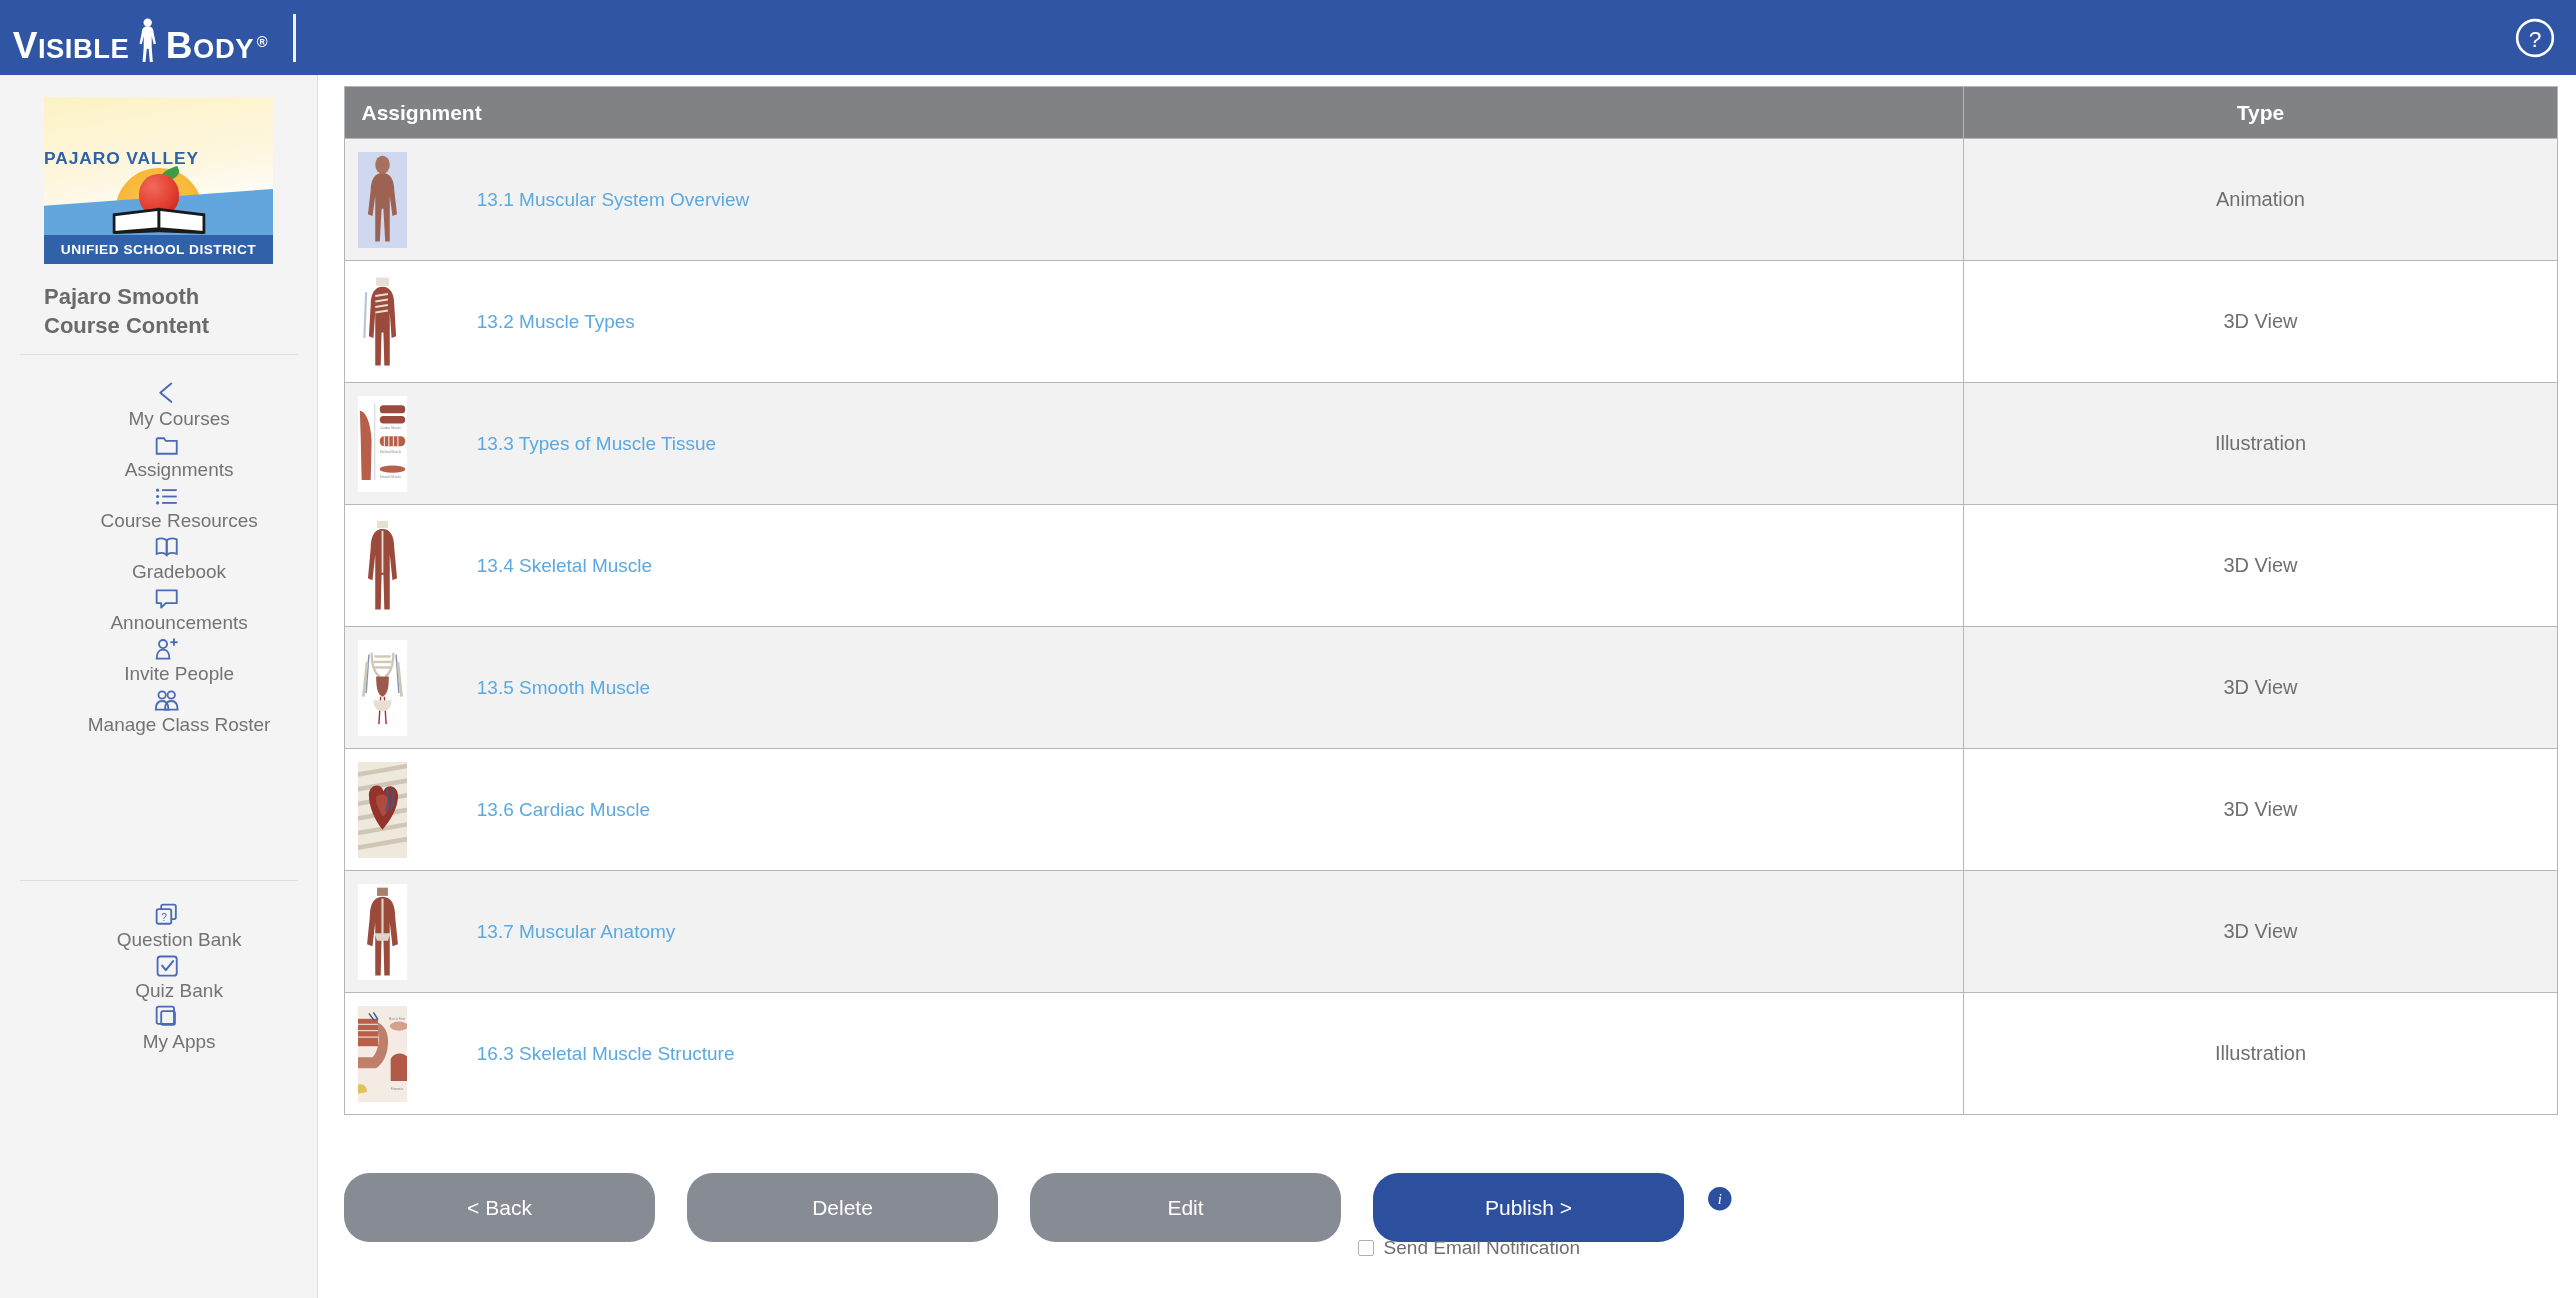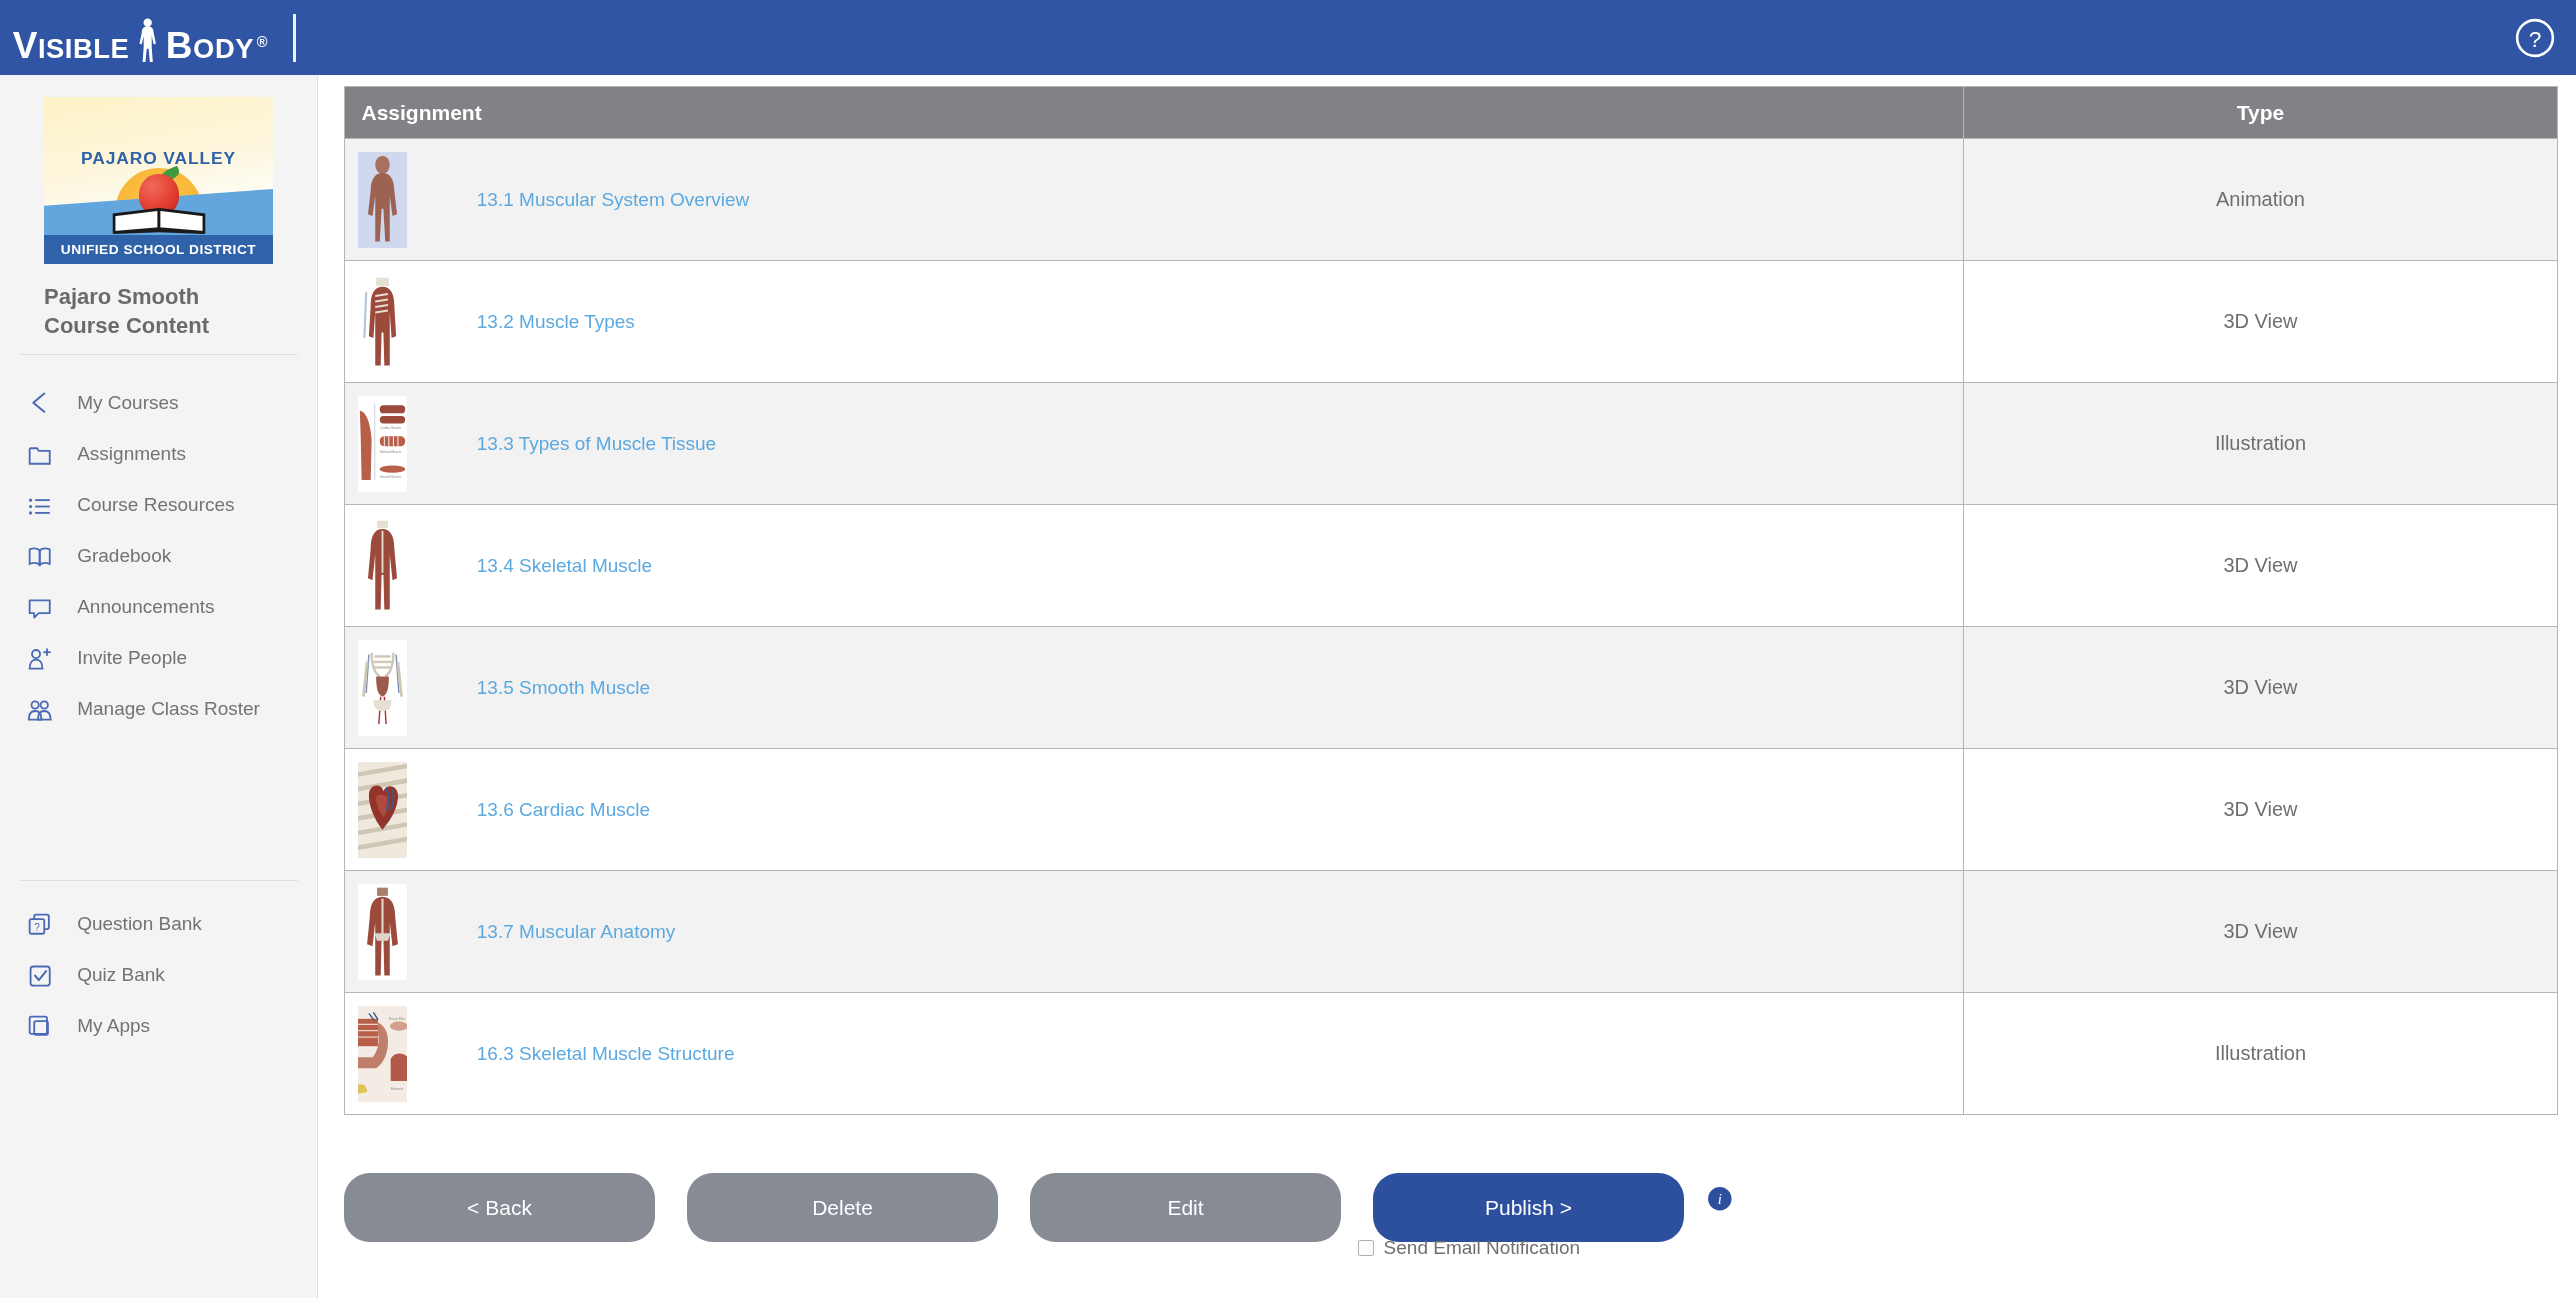--- a/index.html
+++ b/index.html
@@ -65,21 +65,20 @@
     clip-path: polygon(0 42%, 100% 10%, 100% 100%, 0 100%);
   }
   .school-logo .sun {
     position: absolute; left: 50%; top: 71px;
     transform: translateX(-50%);
     width: 88px; height: 88px; border-radius: 50%;
     background: radial-gradient(circle at 50% 45%, #fccb52 0%, #f9b93b 55%, #f5ad2a 100%);
   }
   .school-logo .arcname {
     position: absolute; left: 0; top: 51px; width: 100%;
-    text-align: center;
     font-size: 17.4px; font-weight: 700; color: #2f62a8;
     font-family: "Liberation Sans", sans-serif;
     letter-spacing: 0.9px;
   }
   .school-logo .book {
     position: absolute; left: 50%; bottom: 29px;
     transform: translateX(-50%);
     width: 101px; height: 33px;
   }
   .school-logo .apple {
@@ -108,20 +107,21 @@
   }
   .side-divider {
     position: absolute; left: 20px; width: 278px; height: 0.9px;
     background: #e0e0e0;
   }
   .nav-list { position: absolute; left: 0; width: 318px; }
   .nav-item {
     display: flex; align-items: center;
     height: 51px; padding-left: 25.6px;
     cursor: pointer;
+    flex-direction: column;
   }
   .nav-ico {
     width: 37px; height: 31px;
     display: flex; align-items: center; justify-content: flex-start;
     flex: none;
   }
   .nav-label {
     margin-left: 14.6px;
     color: #737373; font-size: 19px;
     white-space: nowrap;

